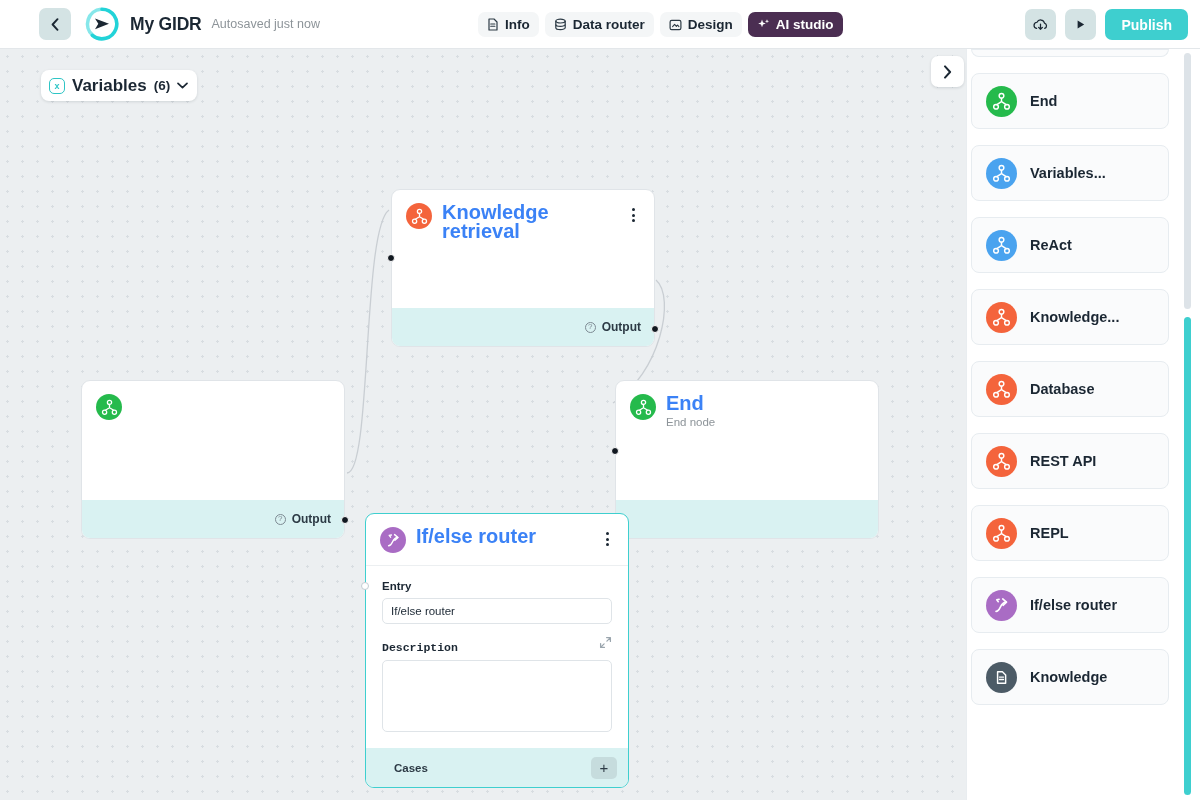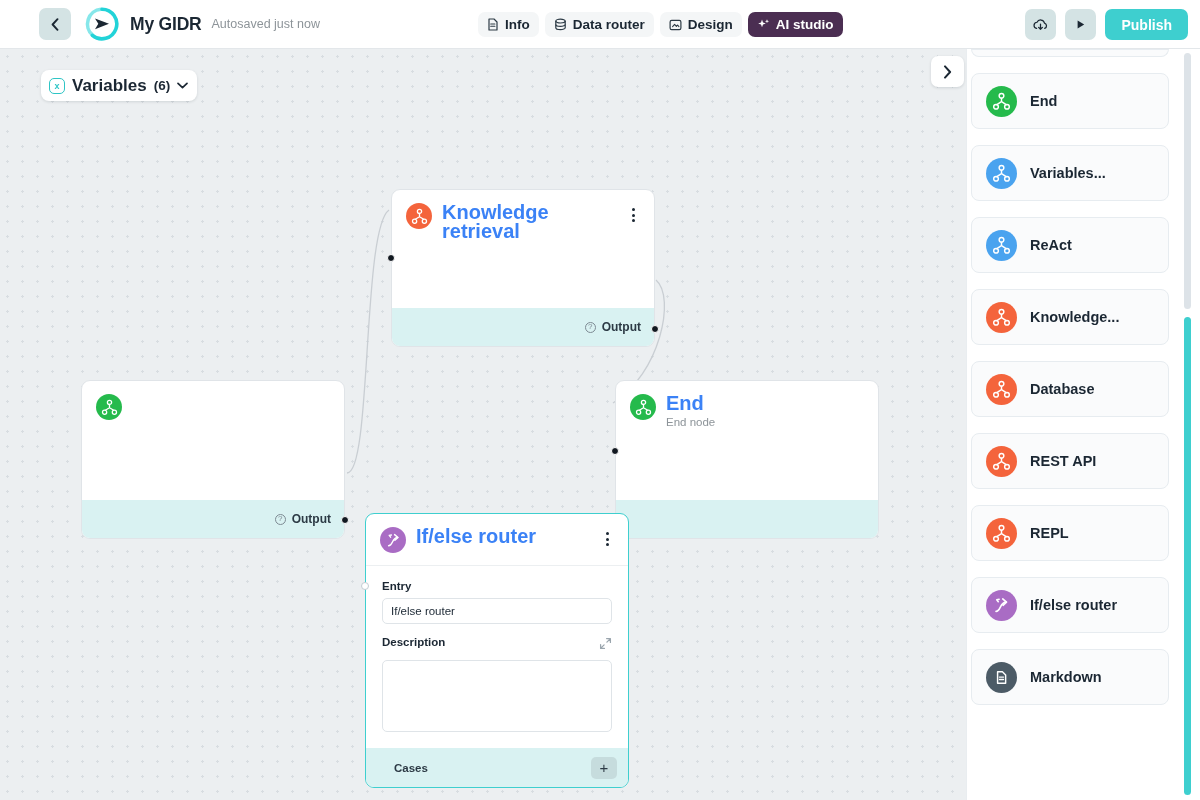--- a/index.html
+++ b/index.html
@@ -120,21 +120,21 @@
   }
   .port {
     position: absolute; width: 8px; height: 8px; border-radius: 50%;
     background: #111820; border: 1.5px solid #ffffff; cursor: pointer;
   }
   .port.hollow { background: #ffffff; border: 1.5px solid #c3ccd2; }
 
   
   .node-body { padding: 14px 16px 13px 16px; }
   .fld-label { font-size: 11.5px; font-weight: bold; color: #1b2733; }
-  .fld-row { display: flex; align-items: flex-start; justify-content: space-between; }
+  .fld-row { display: flex; align-items: flex-end; justify-content: space-between; font-family: Liberation Mono, monospace; }
   .text-input {
     margin-top: 6px; width: 100%; height: 26px;
     border: 1px solid #dfe4e8; border-radius: 5px; background: #ffffff;
     font-size: 11.5px; color: #1b2733; padding: 0 8px;
     font-family: "Liberation Sans", sans-serif;
   }
   .text-area {
     margin-top: 6px; width: 100%; height: 72px; resize: none;
     border: 1px solid #dfe4e8; border-radius: 5px; background: #ffffff;
     font-size: 11.5px; color: #1b2733; padding: 6px 8px;
@@ -496,20 +496,20 @@
       <span class="sb-label">If/else router</span>
     </div>
 
     <div class="sb-card">
       <span class="sb-ico" style="background:#4c5b66;">
         <svg width="19" height="19" viewBox="0 0 17 17">
           <path d="M5 3.3h4.3l2.9 2.9v7.5H5z" fill="none" stroke="#ffffff" stroke-width="1.3" stroke-linejoin="round"></path>
           <path d="M6.7 8.1h3.6M6.7 10.3h3.6" stroke="#ffffff" stroke-width="1.2" stroke-linecap="round"></path>
         </svg>
       </span>
-      <span class="sb-label">Markdown</span>
+      <span class="sb-label">Knowledge</span>
     </div>
   </div>
 
   <div class="sb-track"></div>
   <div class="sb-thumb" style="top:4px; height:256px; background:#dde3e8;"></div>
   <div class="sb-thumb" style="top:268px; height:478px; background:#3ecfcf;"></div>
 </div>
 
 </body></html>

